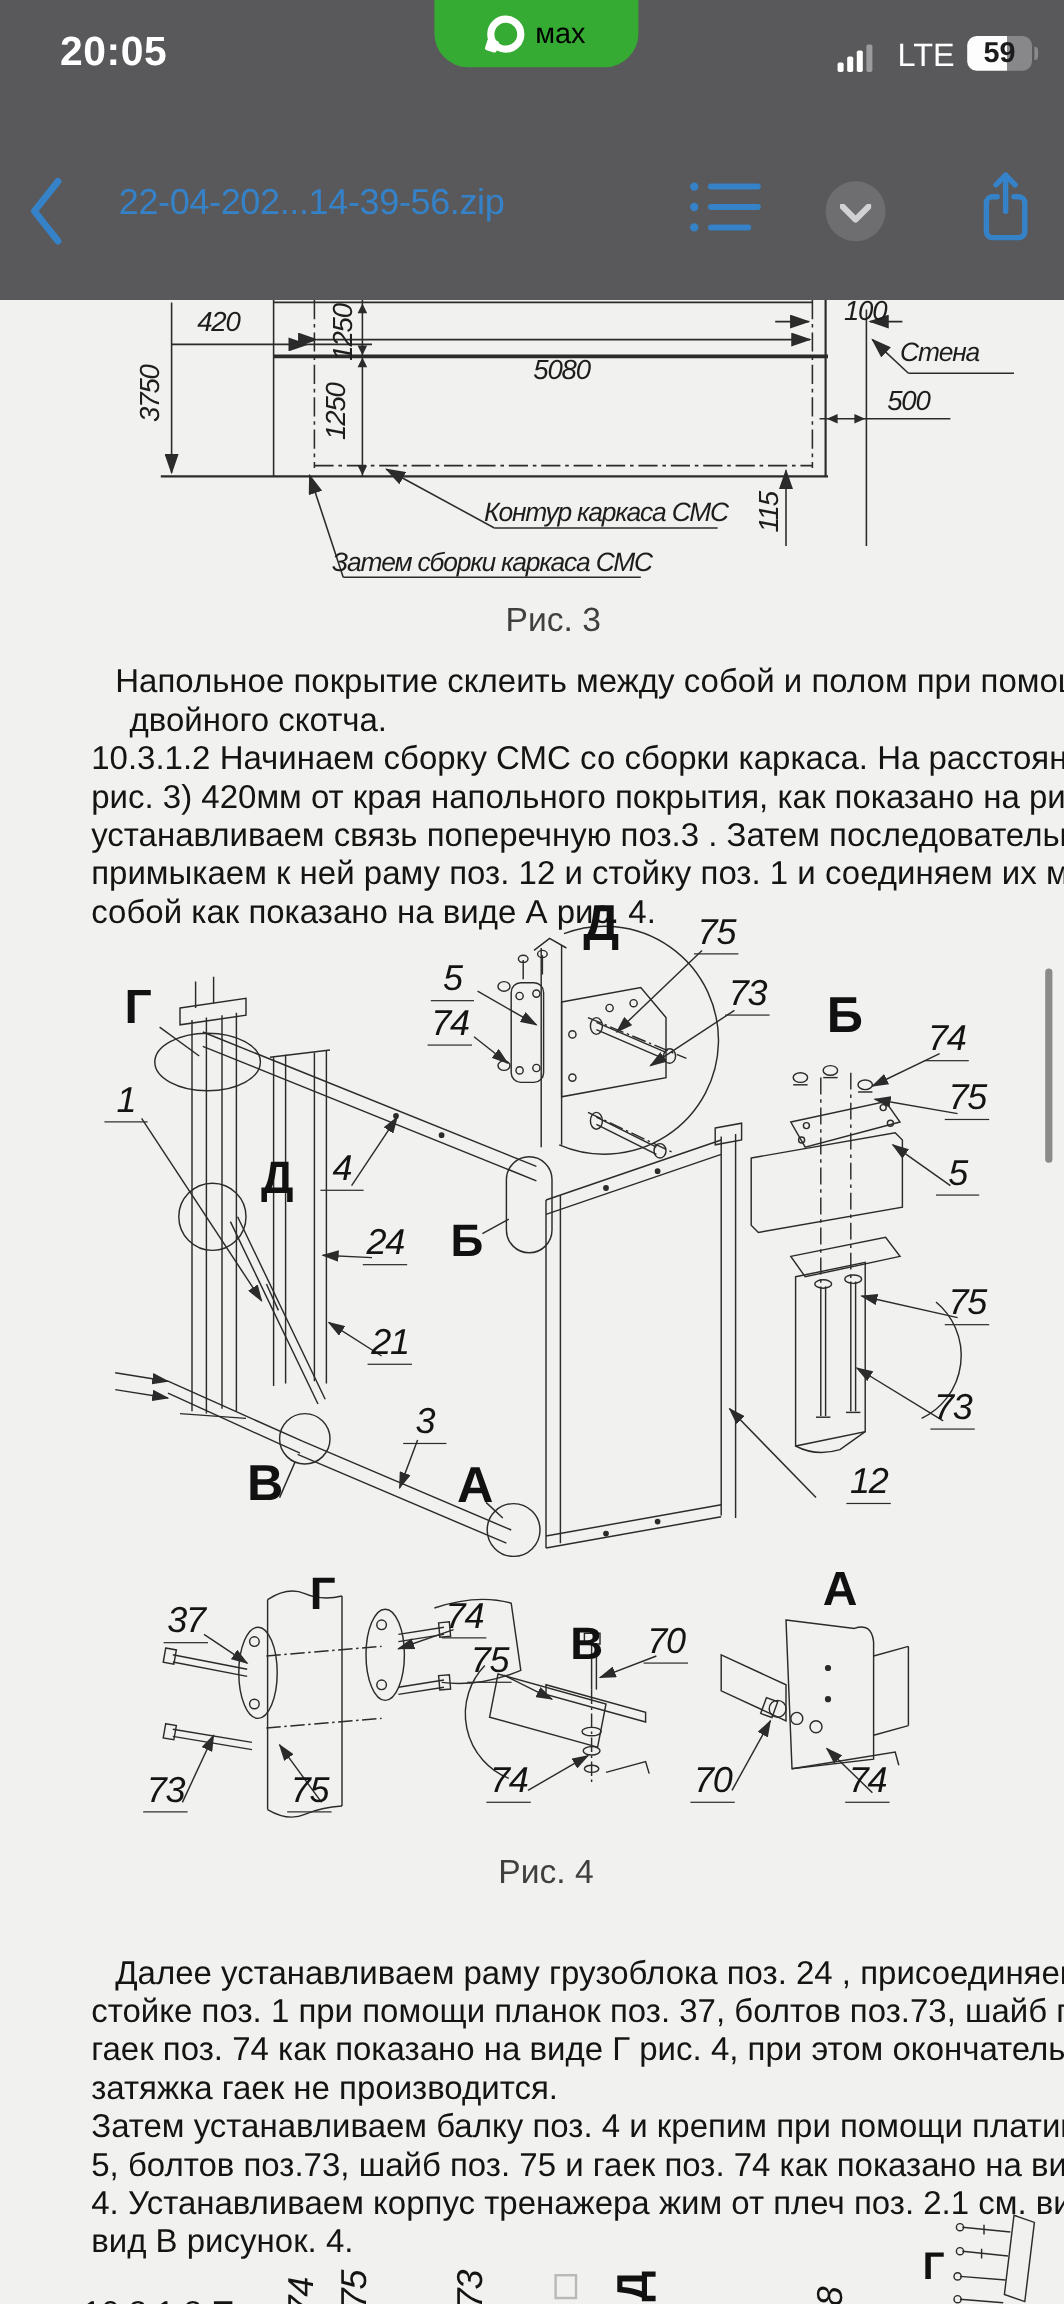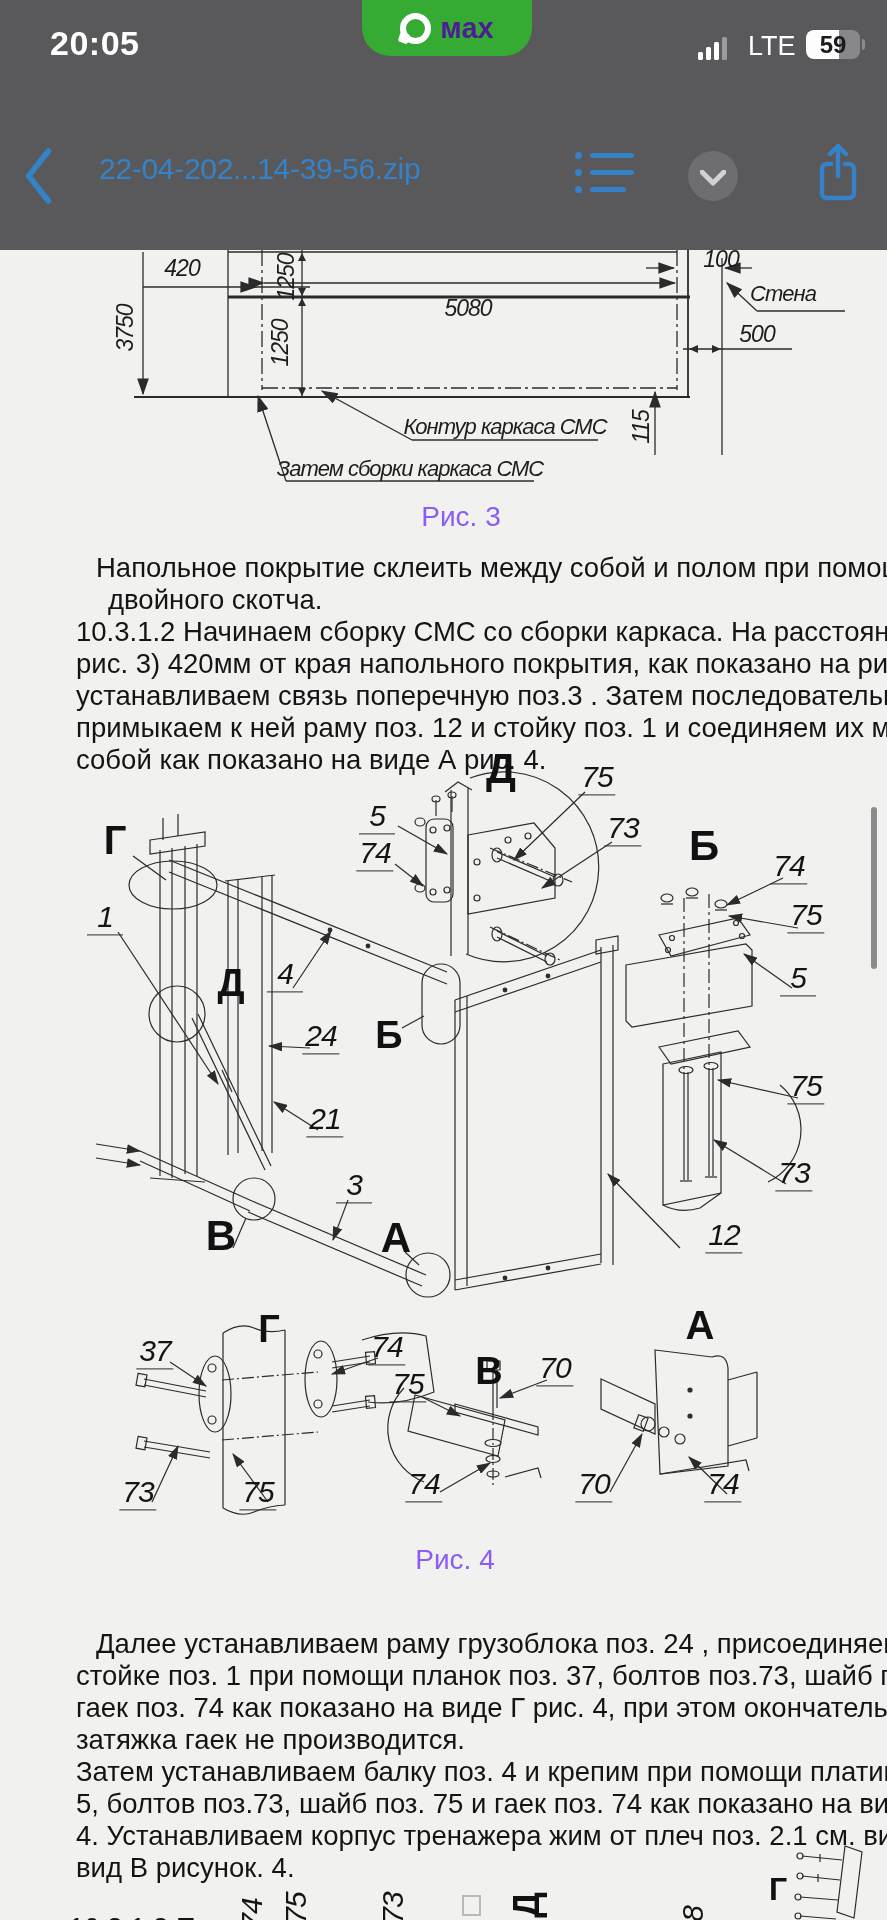--- a/index.html
+++ b/index.html
@@ -7,21 +7,21 @@
           background:#f1f1ef;font-family:"Liberation Sans",sans-serif;}
   
   .hdr{position:absolute;left:0;top:0;width:887px;height:250px;background:#59595b;z-index:5;}
   .time{position:absolute;left:50px;top:24px;font-size:34px;font-weight:600;color:#fff;letter-spacing:.5px;}
   .pill{position:absolute;left:362px;top:-26px;width:170px;height:82px;background:#36ab33;
         border-radius:28px;display:flex;align-items:flex-end;justify-content:center;
         padding-bottom:12px;box-sizing:border-box;gap:9px;}
   .bub{position:relative;width:19px;height:19px;border:6px solid #fff;border-radius:50%;}
   .bub:after{content:"";position:absolute;left:-7px;bottom:-5px;width:10px;height:10px;background:#fff;
              border-radius:2px;transform:rotate(18deg);}
-  .pilltxt{color:#4c1d95;font-size:29px;font-weight:700;line-height:31px;}
+  .pilltxt{color:#000000;font-size:24px;font-weight:400;line-height:31px;}
   .sig{position:absolute;left:698px;top:36px;width:36px;height:24px;display:flex;align-items:flex-end;gap:3px;}
   .sig i{display:block;width:5px;border-radius:1.5px;background:#fff;}
   .lte{position:absolute;left:748px;top:31px;color:#fff;font-size:27px;font-weight:500;}
   .batt{position:absolute;left:806px;top:30px;width:54px;height:29px;border-radius:8px;
         background:linear-gradient(90deg,#fdfdfd 0 61%,#88888a 61% 100%);
         display:flex;align-items:center;justify-content:center;}
   .batt span{font-size:24px;font-weight:700;color:#1b1b1d;}
   .batt:after{content:"";position:absolute;right:-5px;top:9px;width:3px;height:11px;background:#8a8a8c;
               border-radius:0 3px 3px 0;}
   .back{position:absolute;left:24px;top:148px;}
@@ -36,21 +36,21 @@
   
   .doc{position:absolute;left:0;top:0;width:887px;height:1920px;color:#161616;}
   .fig{position:absolute;left:0;}
   .fig svg{position:absolute;left:0;top:0;}
   .fig svg *{vector-effect:non-scaling-stroke;}
   .dimtxt{position:absolute;font-style:italic;font-size:23px;color:#1d1d1d;white-space:nowrap;
           transform:translate(-50%,-50%);letter-spacing:-1px;}
   .rot{transform:translate(-50%,-50%) rotate(-90deg);}
   .lbl{position:absolute;font-style:italic;font-size:22px;color:#1d1d1d;white-space:nowrap;
        transform:translate(-50%,-50%);letter-spacing:-1px;}
-  .cap{position:absolute;font-size:28px;color:#8b5cf6;transform:translate(-50%,0);white-space:nowrap;}
+  .cap{position:absolute;font-size:28px;color:#404040;transform:translate(-50%,0);white-space:nowrap;}
   .part{position:absolute;font-style:italic;font-size:30px;color:#141414;white-space:nowrap;
         min-width:30px;text-align:center;border-bottom:1.6px solid #2b2b2b;padding:0 3px 0 3px;
         transform:translate(-50%,-56%);letter-spacing:-1px;}
   .view{position:absolute;font-weight:700;font-size:42px;color:#111;transform:translate(-50%,-50%);}
   .bl{position:absolute;left:76px;font-size:27.5px;color:#141414;white-space:nowrap;}
   .scrollbar{position:absolute;left:871px;top:807px;width:6px;height:162px;border-radius:3px;background:#8b8b8b;z-index:6;}
   .bfrag{position:absolute;left:0;top:1840px;width:887px;height:80px;overflow:hidden;}
   .sq{position:absolute;left:462px;top:55px;width:15px;height:17px;border:2px solid #b9b9b9;}
 </style>
 </head>

